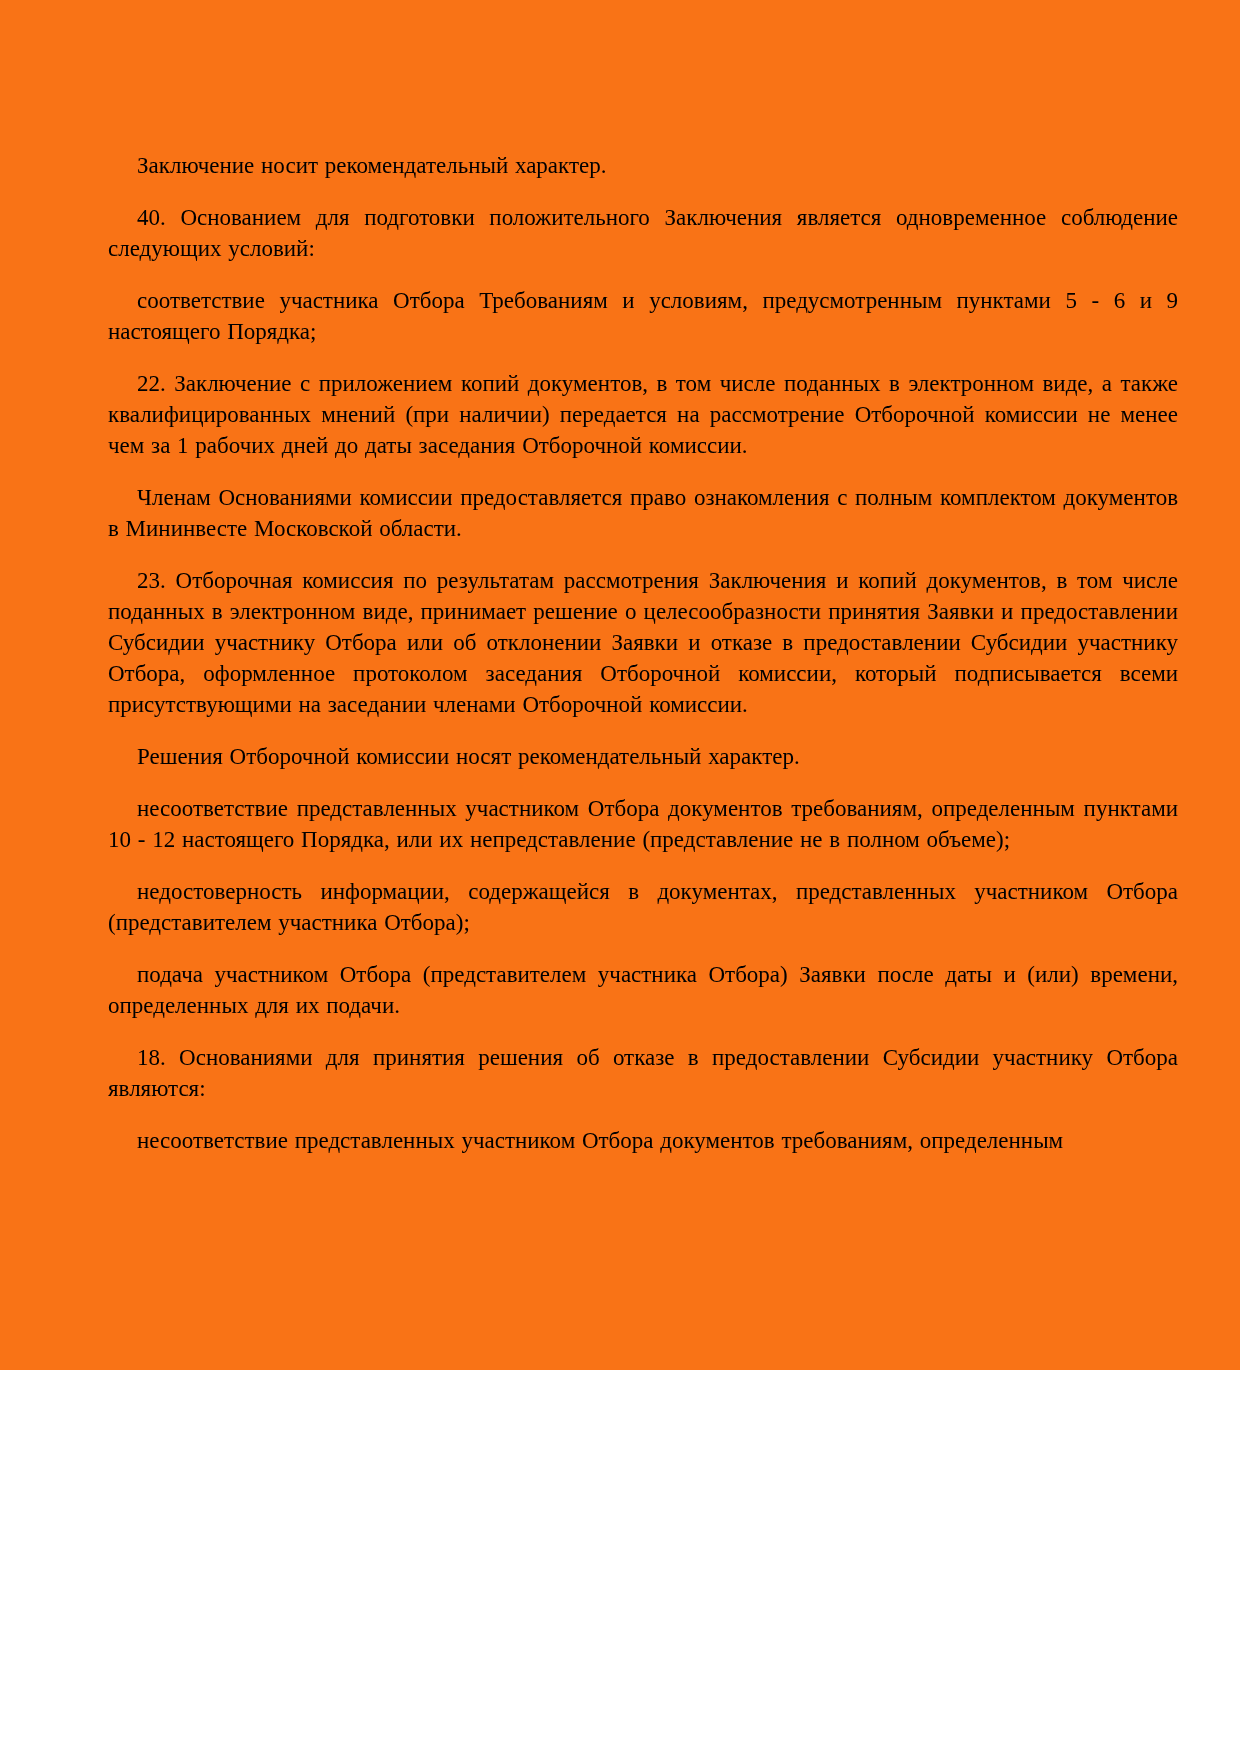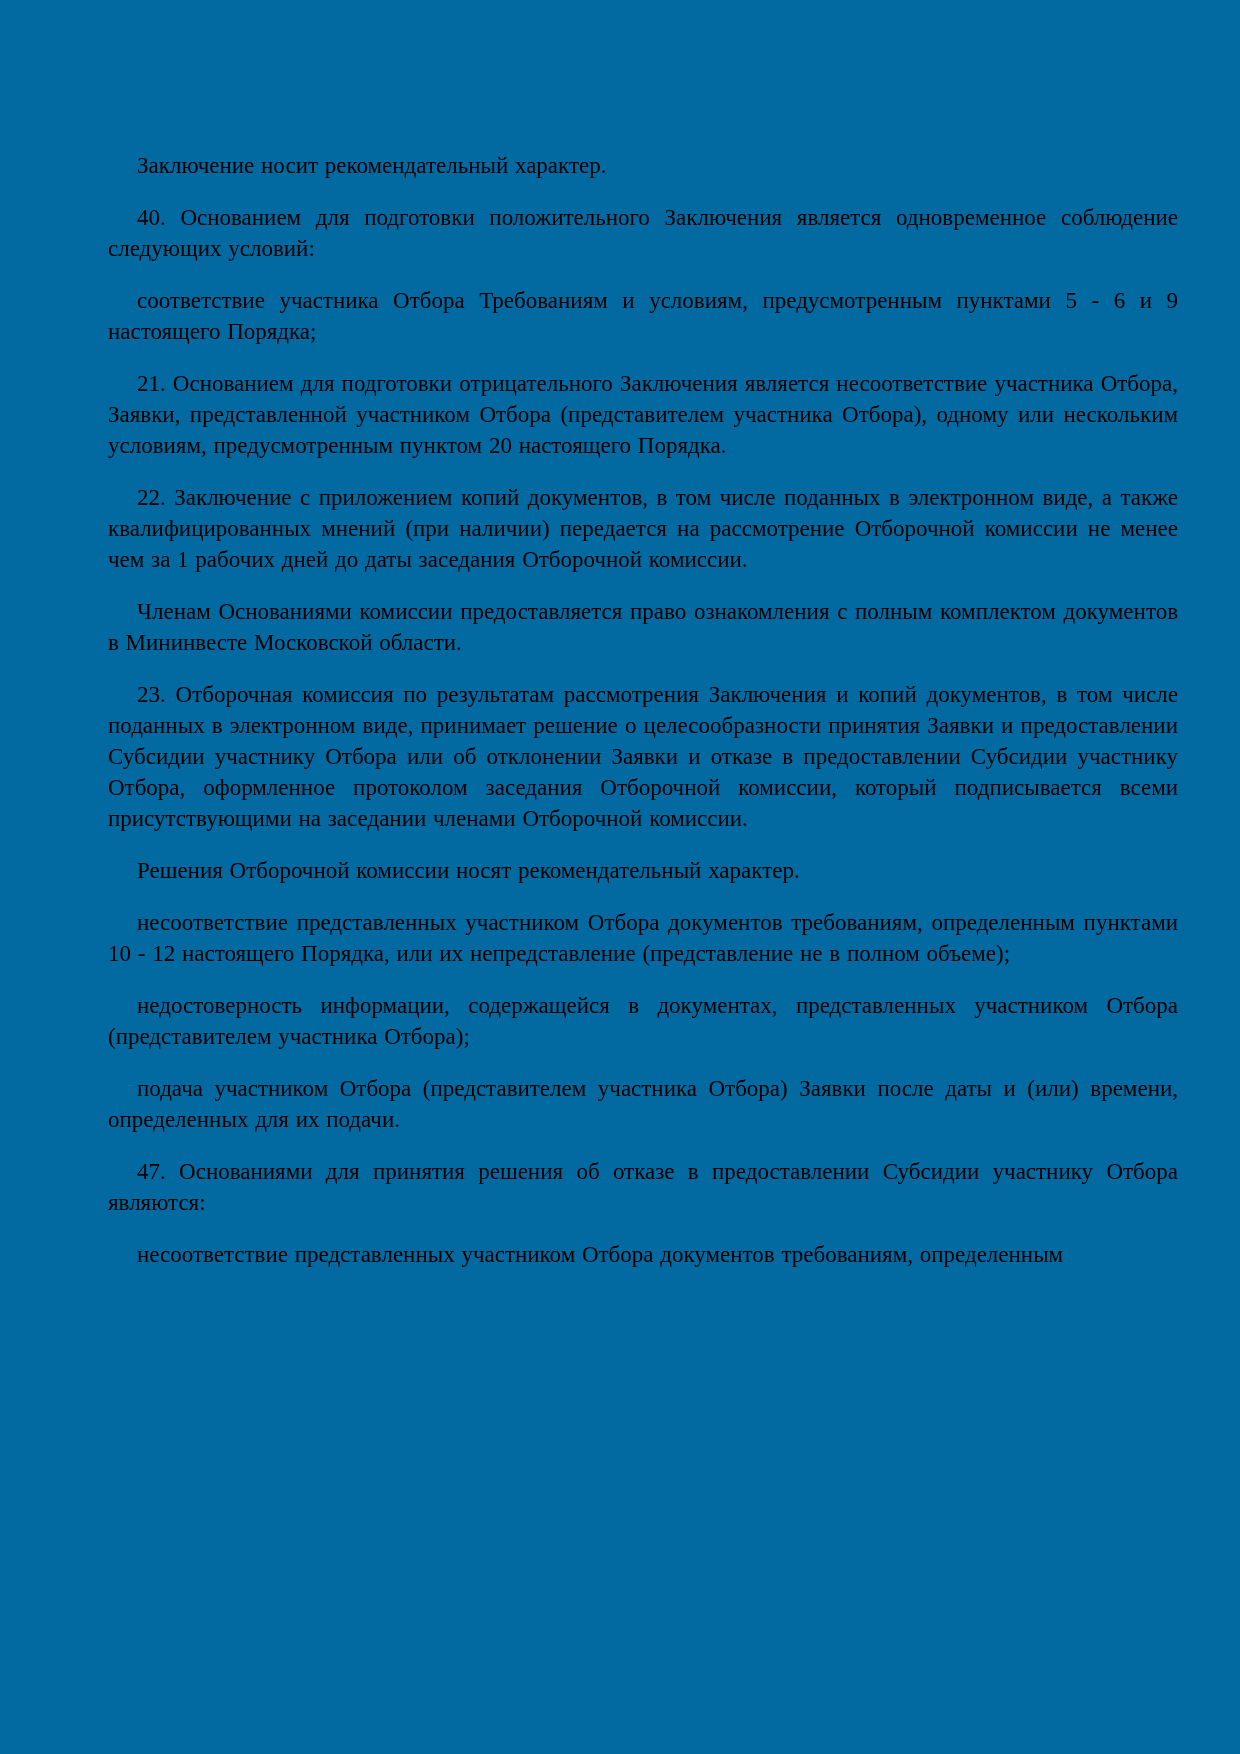--- a/index.html
+++ b/index.html
@@ -3,23 +3,23 @@
 <meta charset="utf-8">
 <style>
   html, body {
     margin: 0;
     padding: 0;
     background: #ffffff;
   }
   .page {
     position: relative;
     width: 1240px;
-    height: 1754px;
+    height: 1370px;
     box-sizing: border-box;
-    background: #0369a1;
+    background: #f97316;
     padding: 150px 62px 0 108px;
     overflow: hidden;
   }
   .page p {
     margin: 0 0 21px 0;
     font-family: "Liberation Serif", "DejaVu Serif", serif;
     font-size: 23px;
     line-height: 31px;
     color: #000000;
     text-align: justify;
@@ -27,23 +27,22 @@
     word-spacing: 1px;
   }
 </style>
 </head>
 <body>
 
 <main class="page">
   <p>Заключение носит рекомендательный характер.</p>
   <p>40. Основанием для подготовки положительного Заключения является одновременное соблюдение следующих условий:</p>
   <p>соответствие участника Отбора Требованиям и условиям, предусмотренным пунктами 5 - 6 и 9 настоящего Порядка;</p>
-  <p>21. Основанием для подготовки отрицательного Заключения является несоответствие участника Отбора, Заявки, представленной участником Отбора (представителем участника Отбора), одному или нескольким условиям, предусмотренным пунктом 20 настоящего Порядка.</p>
   <p>22. Заключение с приложением копий документов, в том числе поданных в электронном виде, а также квалифицированных мнений (при наличии) передается на рассмотрение Отборочной комиссии не менее чем за 1 рабочих дней до даты заседания Отборочной комиссии.</p>
   <p>Членам Основаниями комиссии предоставляется право ознакомления с полным комплектом документов в Мининвесте Московской области.</p>
   <p>23. Отборочная комиссия по результатам рассмотрения Заключения и копий документов, в том числе поданных в электронном виде, принимает решение о целесообразности принятия Заявки и предоставлении Субсидии участнику Отбора или об отклонении Заявки и отказе в предоставлении Субсидии участнику Отбора, оформленное протоколом заседания Отборочной комиссии, который подписывается всеми присутствующими на заседании членами Отборочной комиссии.</p>
   <p>Решения Отборочной комиссии носят рекомендательный характер.</p>
   <p>несоответствие представленных участником Отбора документов требованиям, определенным пунктами 10 - 12 настоящего Порядка, или их непредставление (представление не в полном объеме);</p>
   <p>недостоверность информации, содержащейся в документах, представленных участником Отбора (представителем участника Отбора);</p>
   <p>подача участником Отбора (представителем участника Отбора) Заявки после даты и (или) времени, определенных для их подачи.</p>
-  <p>47. Основаниями для принятия решения об отказе в предоставлении Субсидии участнику Отбора являются:</p>
+  <p>18. Основаниями для принятия решения об отказе в предоставлении Субсидии участнику Отбора являются:</p>
   <p>несоответствие представленных участником Отбора документов требованиям, определенным</p>
 </main>
 
 </body></html>

